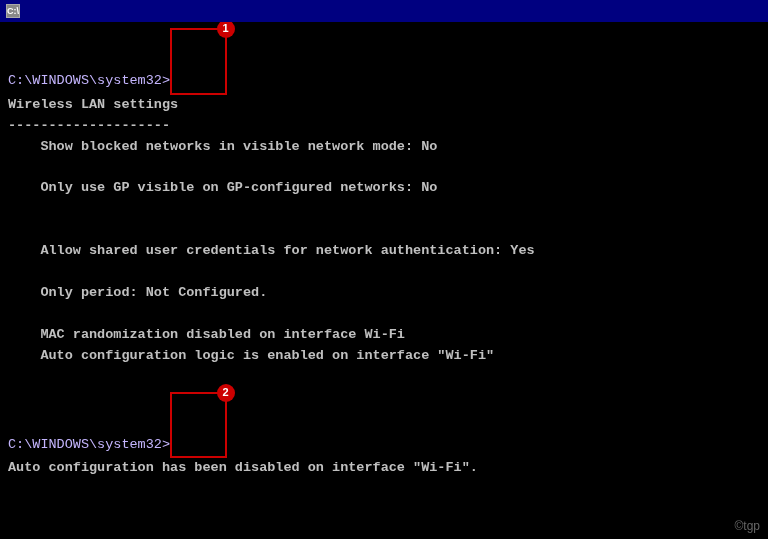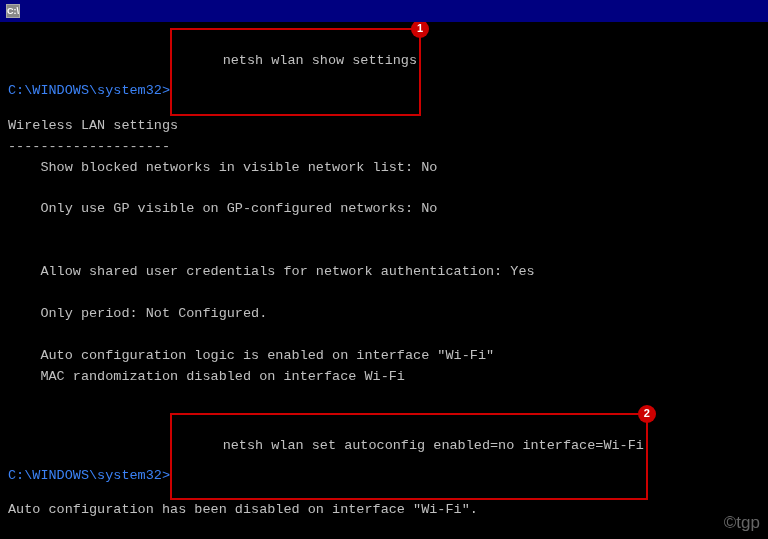--- a/index.html
+++ b/index.html
@@ -37,28 +37,29 @@
     }
     .cmd-area {
       padding: 6px 8px;
       background: #000;
       height: calc(539px - 22px);
       overflow: hidden;
     }
     .line {
       line-height: 1.55;
       white-space: pre;
+      font-weight: bold;
     }
     .prompt-line {
       display: flex;
       align-items: center;
       line-height: 1.55;
     }
     .prompt {
-      color: #3b82f6;
+      color: #c4b5fd;
       white-space: pre;
       margin-top: 40px;
     }
     .command-highlight {
       background: transparent;
       color: #c0c0c0;
       border: 2px solid #cc0000;
       padding: 0 2px;
       white-space: pre;
       position: relative;
@@ -80,62 +81,60 @@
       justify-content: center;
     }
     .bottom-section {
       margin-top: 4px;
     }
     .watermark {
       position: fixed;
       bottom: 6px;
       right: 8px;
       color: #666;
-      font-size: 17px;
+      font-size: 12px;
       font-family: Arial, sans-serif;
     }
   </style>
 </head>
 <body>
 
 <div class="title-bar">
   <div class="title-bar-icon">
     <span>C:\</span>
   </div>
 </div>
 
 <div class="cmd-area">
 
   <div class="prompt-line">
     <span class="prompt">C:\WINDOWS\system32&gt;</span>
       <span class="command-highlight" style="position:relative;">
-      <span>netsh wlan show settings</span>
       <span class="badge">1</span>
     </span>
   </div>
 
   <div class="line">Wireless LAN settings</div>
   <div class="line">--------------------</div>
-  <div class="line">    Show blocked networks in visible network list: No</div>
+  <div class="line">    Show blocked networks in visible network mode: No</div>
   <div class="line">&nbsp;</div>
   <div class="line">    Only use GP visible on GP-configured networks: No</div>
   <div class="line">&nbsp;</div>
   <div class="line">&nbsp;</div>
   <div class="line">    Allow shared user credentials for network authentication: Yes</div>
   <div class="line">&nbsp;</div>
   <div class="line">    Only period: Not Configured.</div>
   <div class="line">&nbsp;</div>
+  <div class="line">    MAC randomization disabled on interface Wi-Fi</div>
   <div class="line">    Auto configuration logic is enabled on interface "Wi-Fi"</div>
-  <div class="line">    MAC randomization disabled on interface Wi-Fi</div>
   <div class="line">&nbsp;</div>
 
   <div class="prompt-line bottom-section">
     <span class="prompt">C:\WINDOWS\system32&gt;</span>
       <span class="command-highlight" style="position:relative;">
-      <span>netsh wlan set autoconfig enabled=no interface=Wi-Fi</span>
       <span class="badge">2</span>
     </span>
   </div>
   <div class="line">Auto configuration has been disabled on interface "Wi-Fi".</div>
 
 </div>
 
 <div class="watermark">©tgp</div>
 
 </body></html>

